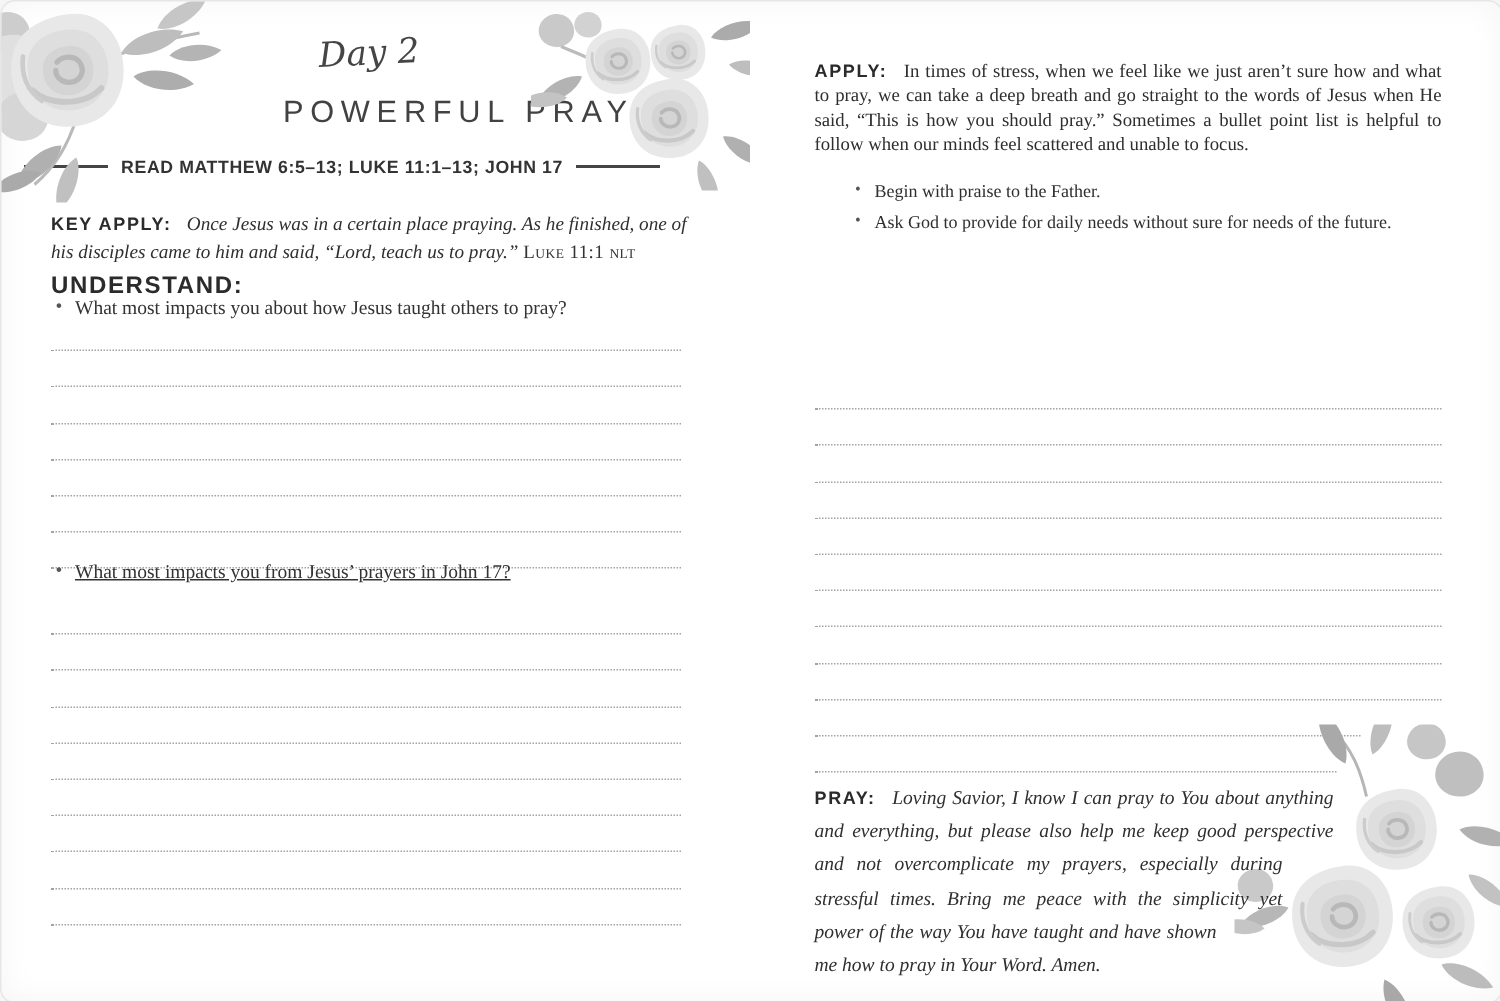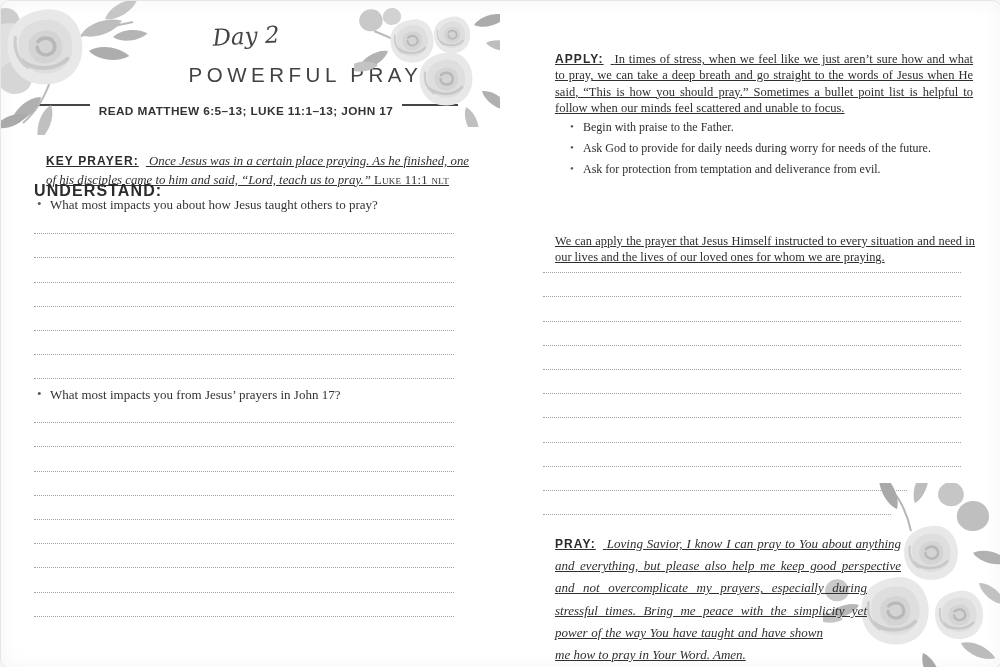--- a/index.html
+++ b/index.html
@@ -27,40 +27,40 @@
     left:35px; top:22px; width:420px; text-align:center;
     font-family:"DejaVu Serif", serif; font-style:italic;
     font-size:23px; color:#454545; transform:rotate(-3deg);
   }
   #page-title {
     left:35px; top:62px; width:424px; text-align:right;
     font-family:"Liberation Sans", sans-serif; font-weight:400;
     font-size:20.5px; letter-spacing:4.5px; color:#424242;
   }
   #read-row {
-    left:33px; top:103px; width:424px; display:flex; gap:9px;
+    left:15px; top:103px; width:424px; display:flex; align-items:center; gap:9px;
   }
   .heading-rule { flex:1; height:2px; background:#454545; }
   #read-heading {
     font-family:"Liberation Sans", sans-serif; font-weight:bold;
     font-size:11.8px; letter-spacing:0.4px; color:#333; white-space:nowrap;
   }
 
   
-  .para { margin:12px;text-decoration:underline; }
+  .para { margin:0; }
   #key-verse { left:33px; top:139px; width:428px; font-size:12.8px; line-height:18.6px; }
   .italic-text { font-style:italic; color:#2f2f2f; }
   .verse-ref { font-style:normal; font-variant:small-caps; font-size:12.6px; letter-spacing:0.3px; color:#333; }
 
   #understand-label { left:33px; top:181px; }
 
   .question { left:35px; width:420px; font-size:13px; color:#333; padding-left:14px; }
   .question::before { content:"•"; position:absolute; left:1px; top:-1px; color:#555; }
   #question-1 { top:196px; }
-  #question-2 { top:386px; }
+  #question-2 { top:372px;text-decoration:underline; }
 
   
   .lines { left:33px; width:420px; }
   .rule { height:23.2px; border-bottom:1px dotted #a3a3a3; }
   #lines-understand-1 { top:209px; }
   #lines-understand-2 { top:398px; }
   #lines-apply { left:542px; top:248px; width:418px; }
   #lines-apply .rule:nth-last-child(2) { width:364px; }
   #lines-apply .rule:last-child { width:348px; }
 
@@ -173,21 +173,21 @@
 
   <div id="page-title" class="abs">POWERFUL PRAYER</div>
 
   <div id="read-row" class="abs">
     <span class="heading-rule"></span>
     <span id="read-heading">READ MATTHEW 6:5–13; LUKE 11:1–13; JOHN 17</span>
     <span class="heading-rule"></span>
   </div>
 
   <p id="key-verse" class="para abs">
-    <span class="inline-label">KEY PRAYER:</span>
+    <span class="inline-label">KEY APPLY:</span>
     <span class="italic-text">Once Jesus was in a certain place praying. As he finished, one of his disciples came to him and said, “Lord, teach us to pray.”</span>
     <span class="verse-ref">Luke 11:1 nlt</span>
   </p>
 
   <div id="understand-label" class="abs sans-label">UNDERSTAND:</div>
 
   <div id="question-1" class="abs question">What most impacts you about how Jesus taught others to pray?</div>
 
   <div id="lines-understand-1" class="abs lines">
       <div class="rule"></div>
@@ -216,27 +216,25 @@
   <p id="apply-paragraph" class="para abs">
     <span class="inline-label">APPLY:</span>
     <span>In times of stress, when we feel like we just aren’t sure how and what to pray, we can take a deep breath and go straight to the words of Jesus when He said, “This is how you should pray.” Sometimes a bullet point list is helpful to follow when our minds feel scattered and unable to focus.</span>
   </p>
 
   <ul id="apply-bullets" class="abs">
 
       <li>Begin with praise to the Father.</li>
 
 
-      <li>Ask God to provide for daily needs during worry for needs of the future.</li>
-
-
-      <li>Ask for protection from temptation and deliverance from evil.</li>
+      <li>Ask God to provide for daily needs without sure for needs of the future.</li>
+
+
     </ul>
 
-  <p id="apply-conclusion" class="para abs">We can apply the prayer that Jesus Himself instructed to every situation and need in our lives and the lives of our loved ones for whom we are praying.</p>
 
   <div id="lines-apply" class="abs lines">
       <div class="rule"></div>
       <div class="rule"></div>
       <div class="rule"></div>
       <div class="rule"></div>
       <div class="rule"></div>
       <div class="rule"></div>
       <div class="rule"></div>
       <div class="rule"></div>

